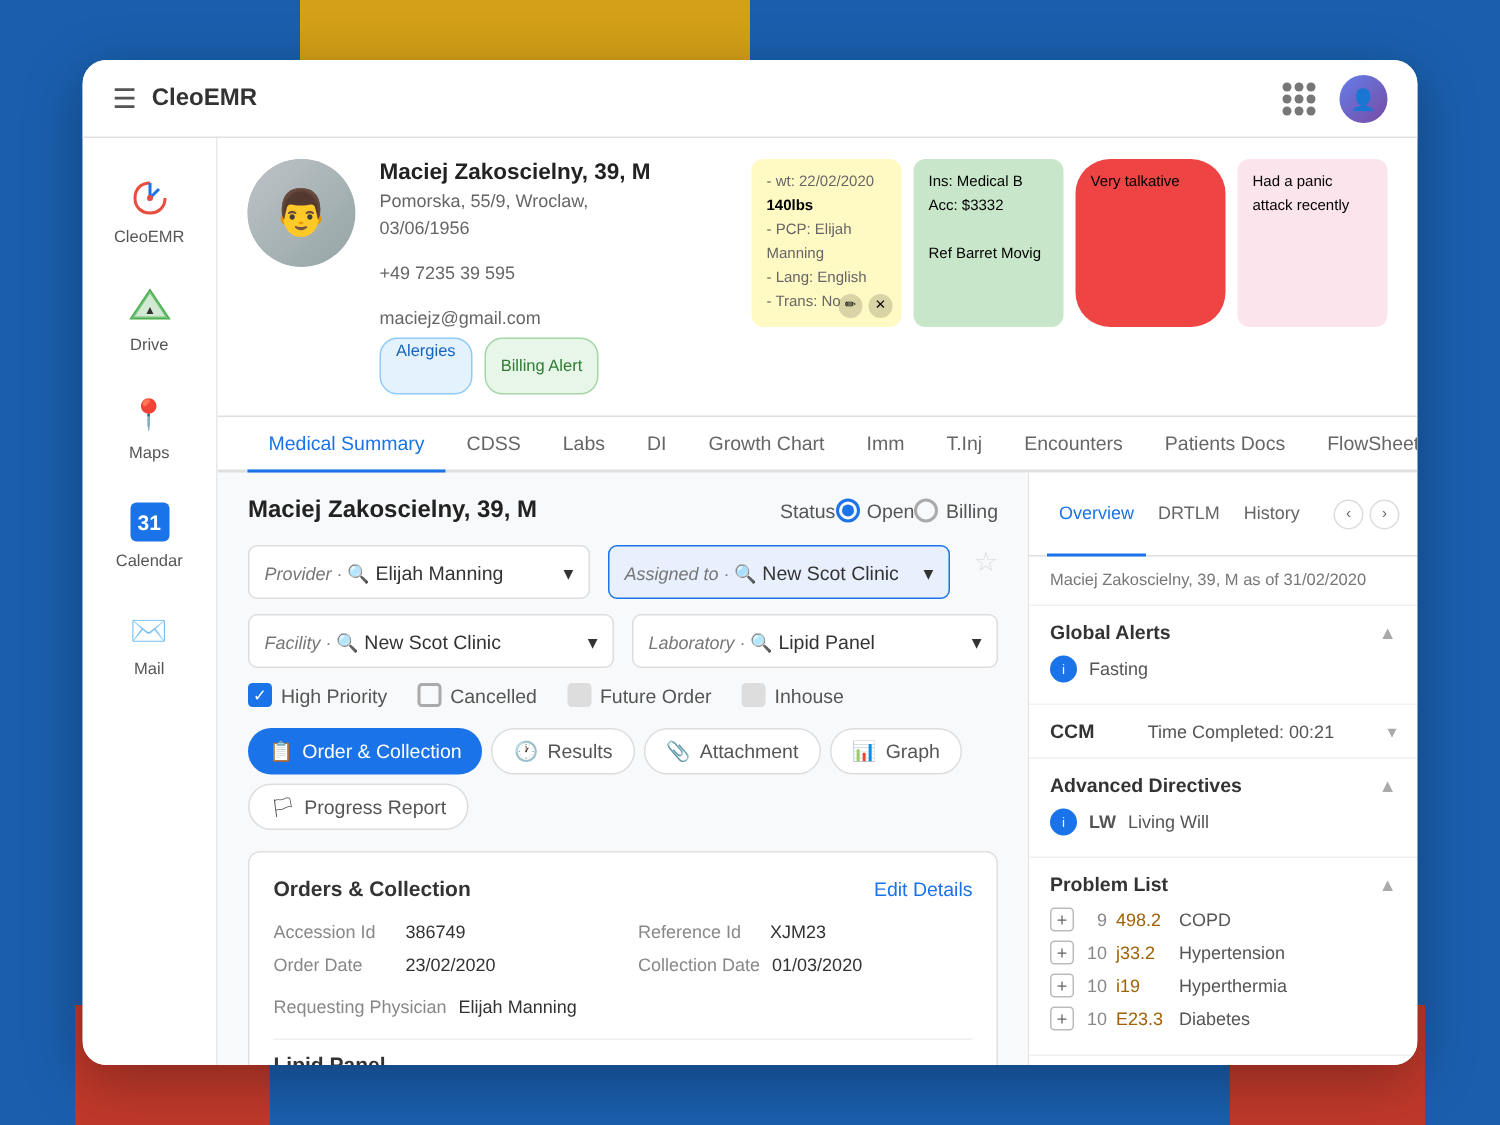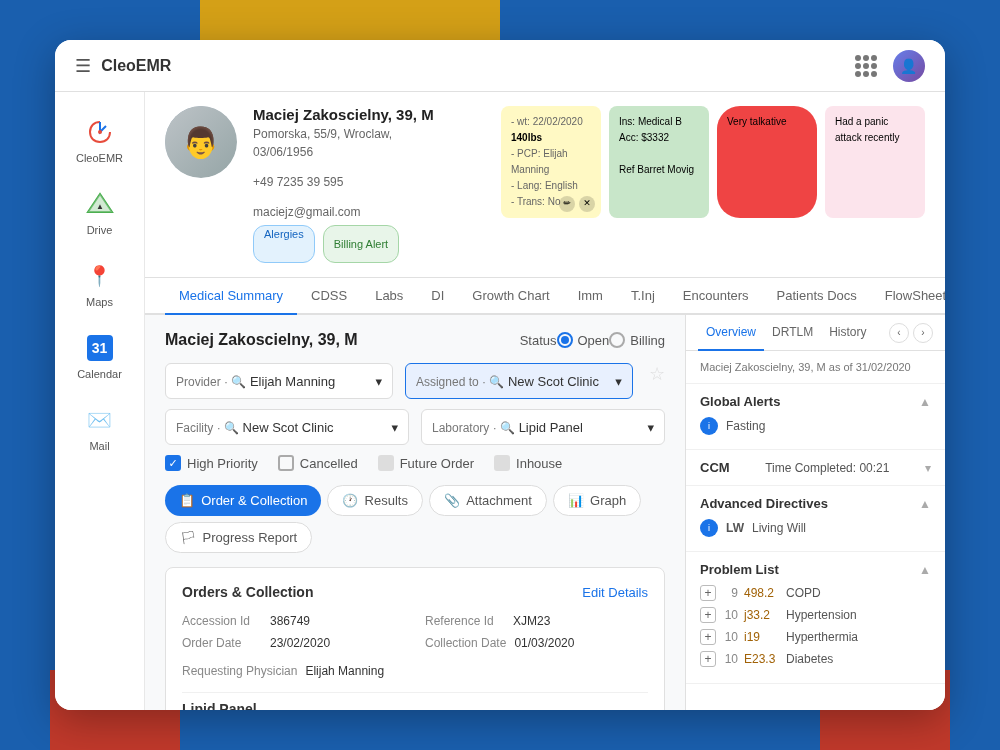--- a/index.html
+++ b/index.html
@@ -327,20 +327,21 @@
       justify-content: space-between;
       cursor: pointer;
     }
     .filter-select-highlighted {
       border-color: #1a73e8;
       background: #e8f0fe;
     }
     .select-label {
       color: #777;
       font-size: 12px;
+      font-style: italic;
     }
     .select-value {
       font-size: 13px;
       color: #333;
     }
     .search-icon-sm {
       color: #aaa;
       font-size: 12px;
     }
     .star-icon {
@@ -465,21 +466,21 @@
       border-left: 1px solid #e0e0e0;
       overflow-y: auto;
       flex-shrink: 0;
     }
     .right-panel-tabs {
       display: flex;
       border-bottom: 1px solid #e0e0e0;
       padding: 0 12px;
     }
     .rp-tab {
-      padding: 10px 8px;
+      padding: 20px 8px;
       font-size: 12px;
       color: #666;
       cursor: pointer;
       border-bottom: 2px solid transparent;
       margin-bottom: -1px;
       text-align: center;
     }
     .rp-tab.active {
       color: #1a73e8;
       border-bottom: 2px solid #1a73e8;

